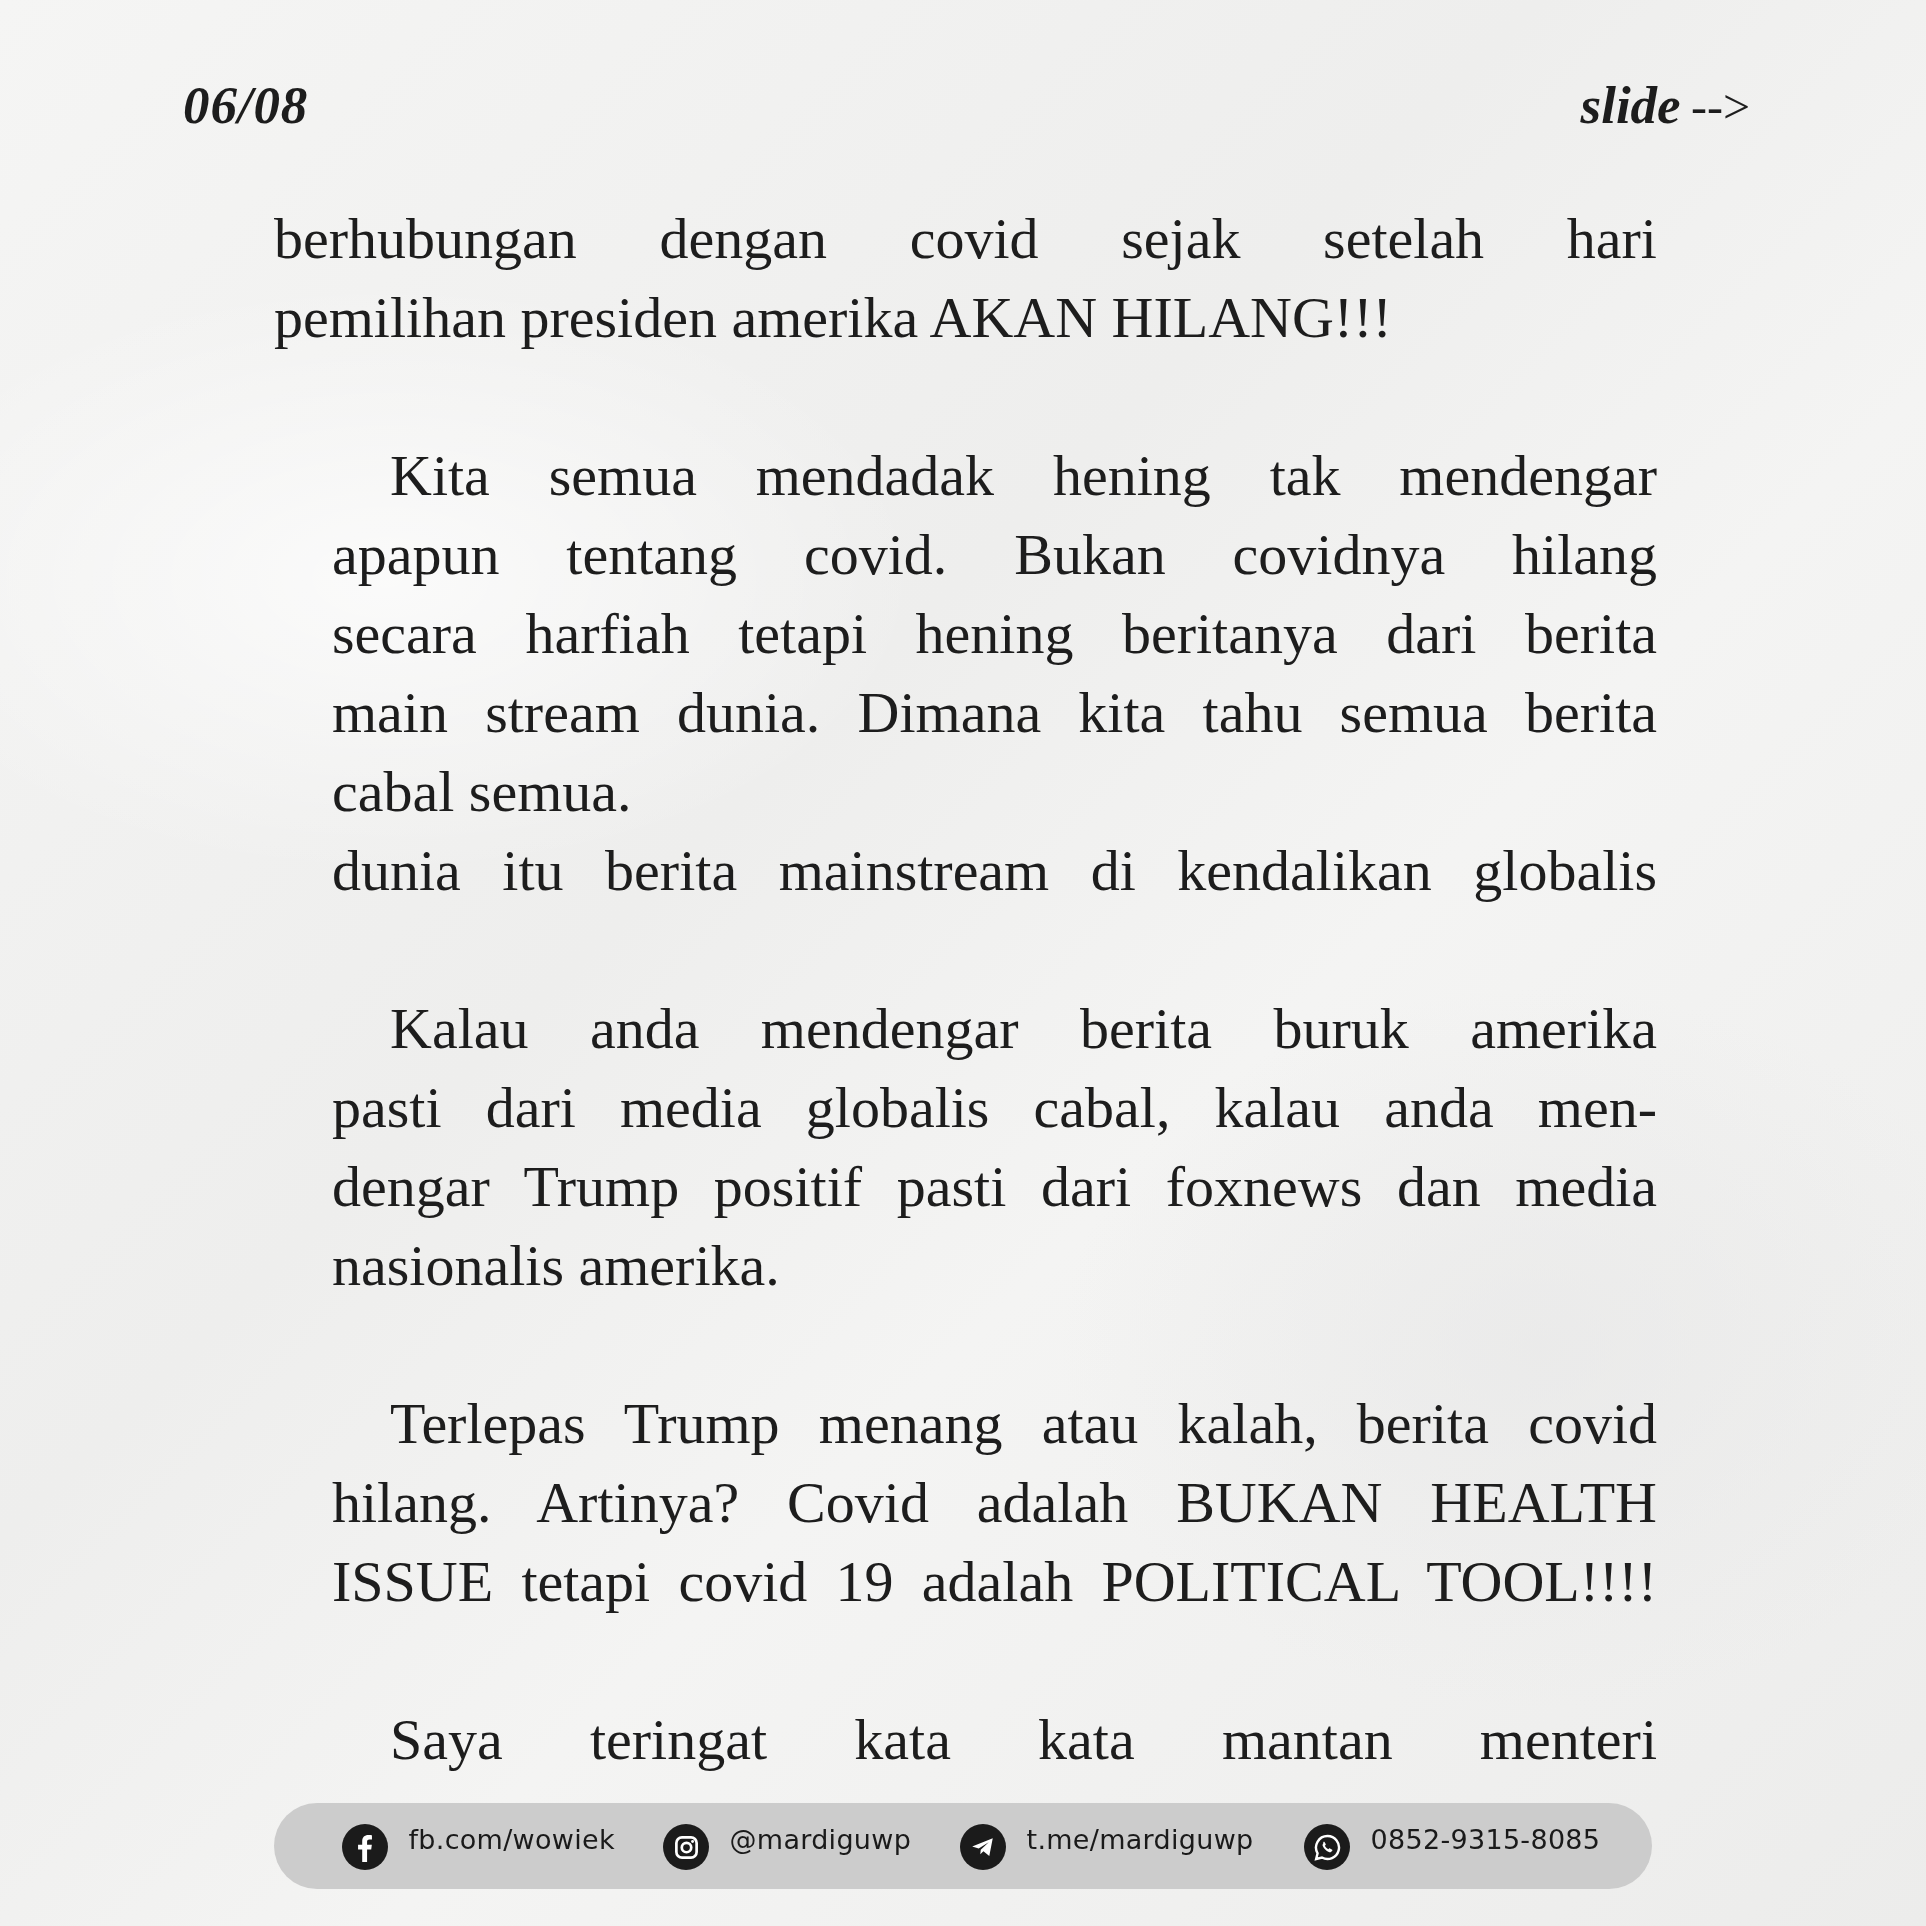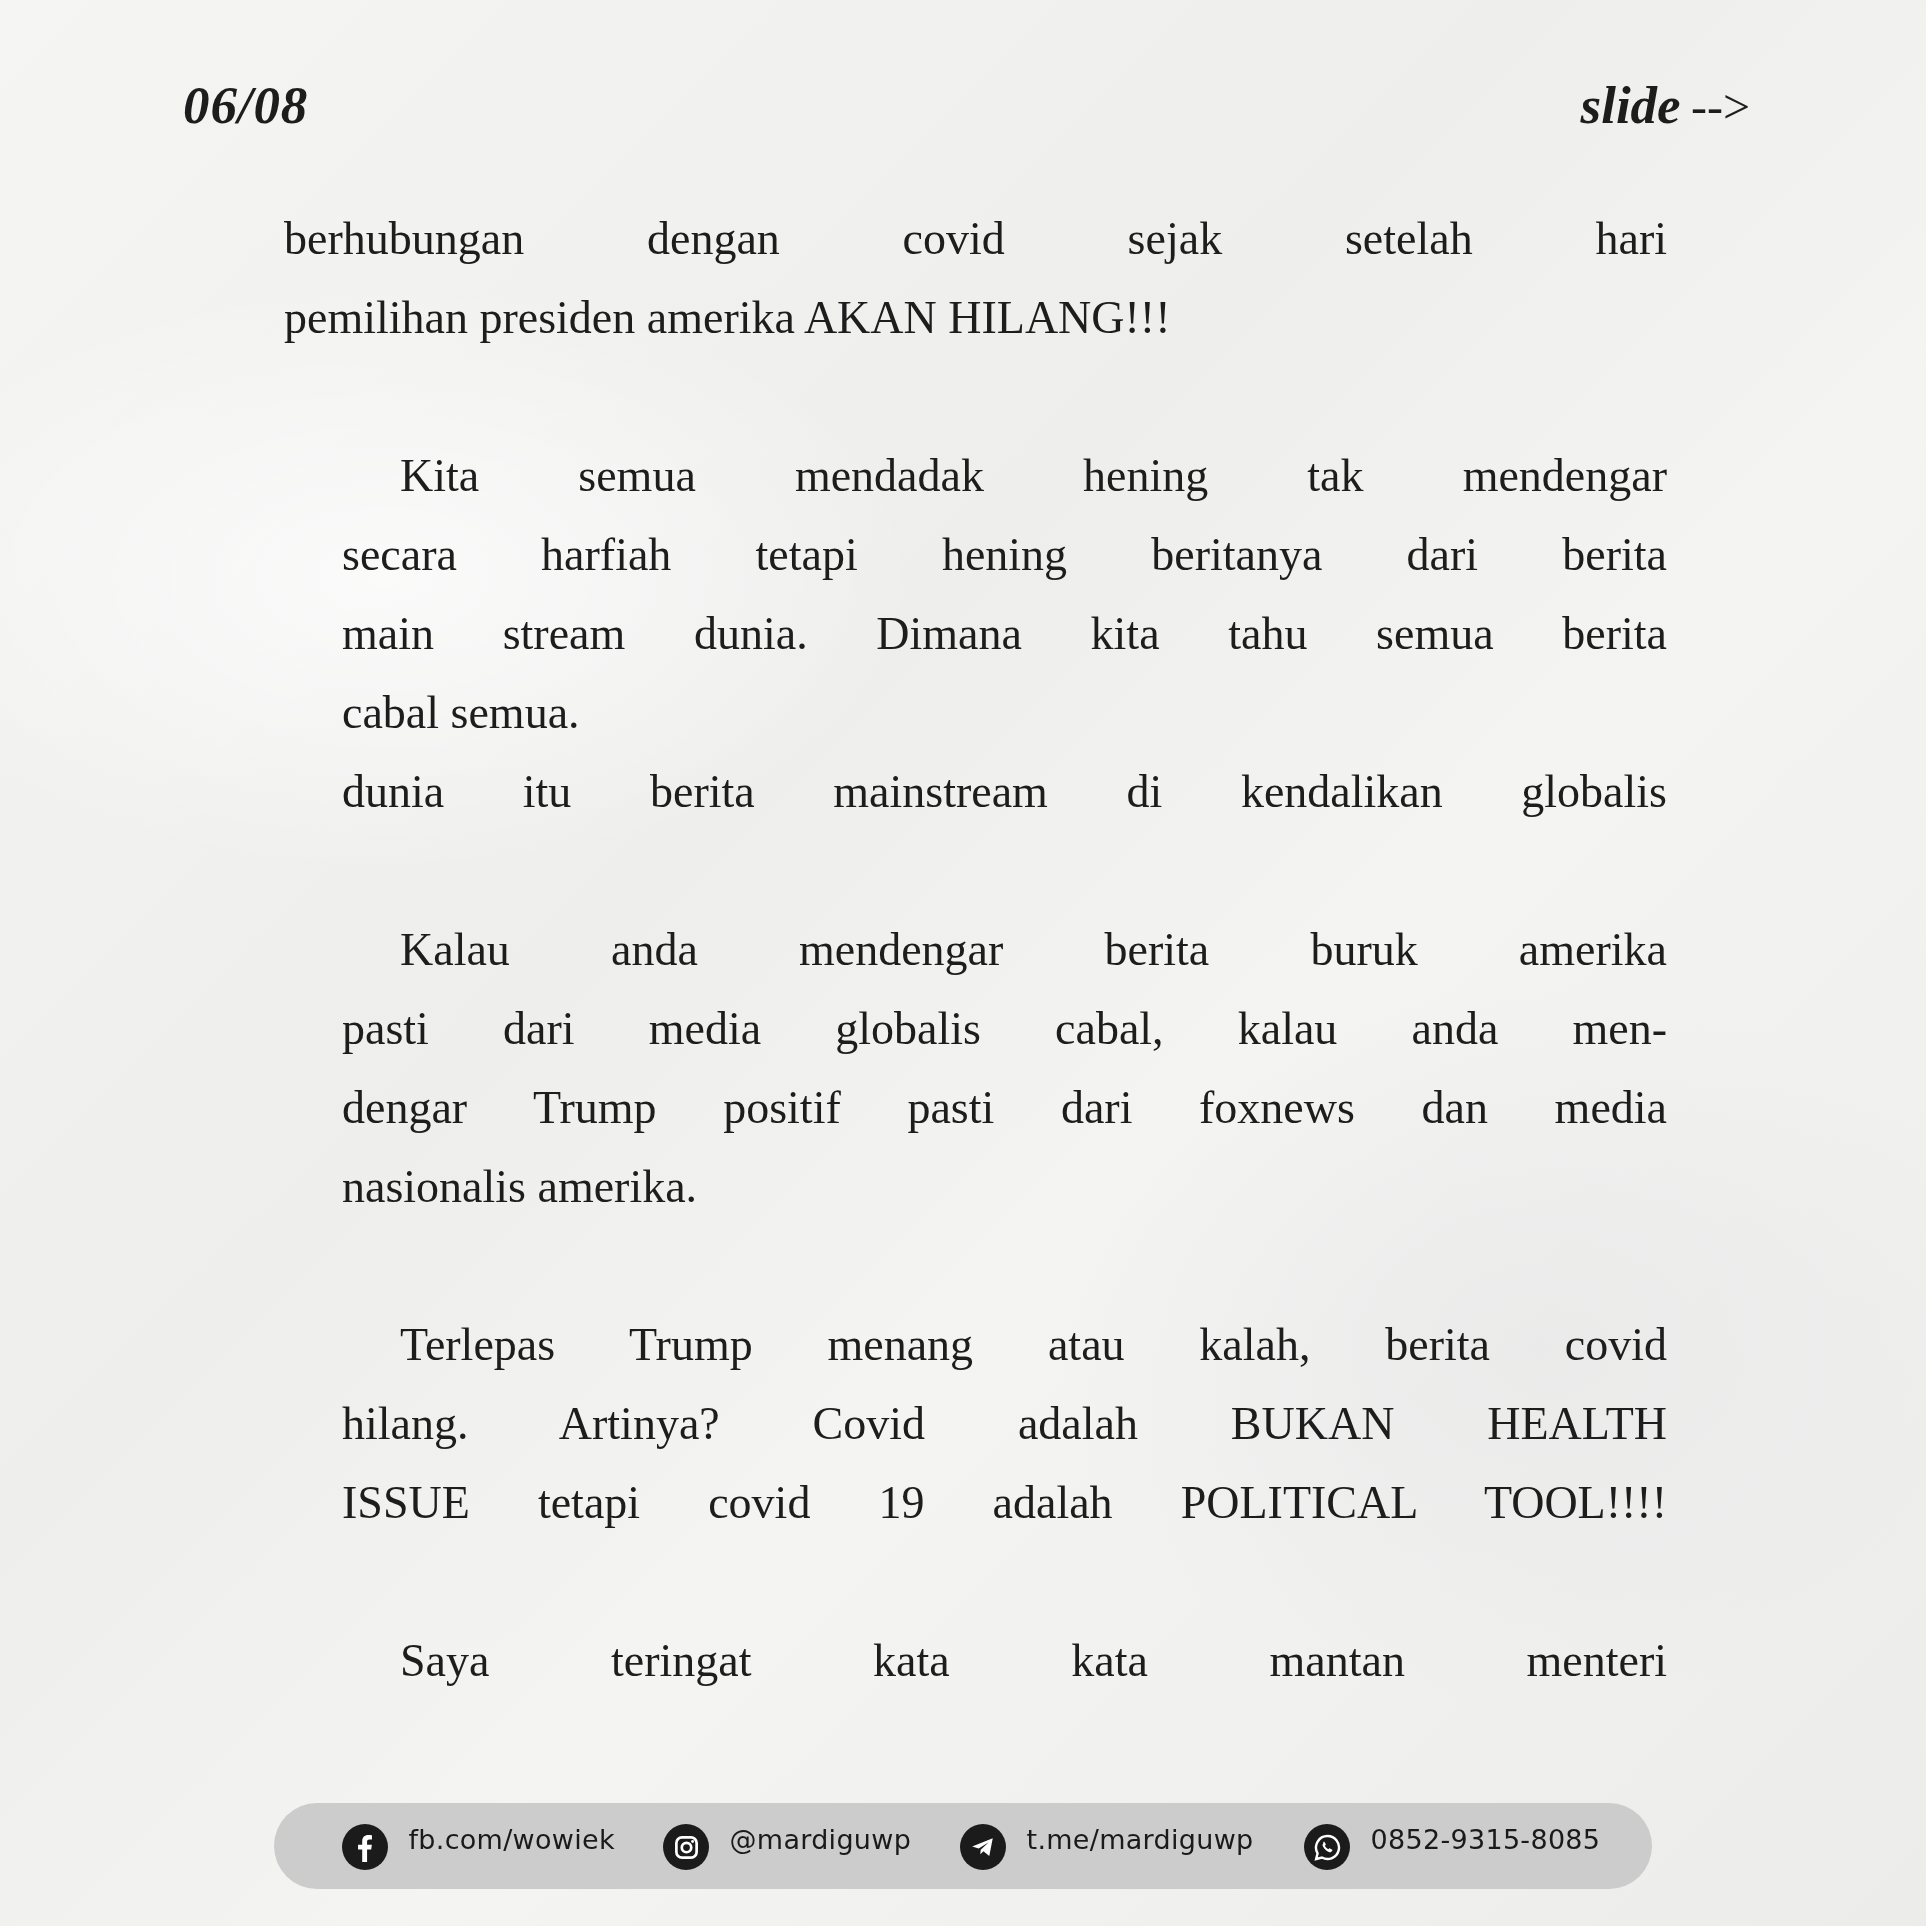--- a/index.html
+++ b/index.html
@@ -22,22 +22,22 @@
       font-size: 53px; font-weight: bold; font-style: italic;
       letter-spacing: 0.9px;
     }
     .header-right {
       position: absolute; right: 176px; top: 75px;
       font-size: 53px; font-weight: bold;
     }
     .header-right .slide-word { font-style: italic; }
     .header-right .arrow { font-weight: normal; font-style: normal; margin-left: 10.3px; font-size: 48px; }
     .body-text {
-      position: absolute; left: 284px; top: 199px; width: 1383px;
-      font-size: 46px; line-height: 79px;
+      position: absolute; left: 274px; top: 199px; width: 1383px;
+      font-size: 58px; line-height: 79px;
       text-align: justify;
     }
     .para { margin: 0; text-indent: 58px; }
     .para.no-indent { text-indent: 0; }
     .gap { height: 79px; }
     .line { display: block; text-align: justify; text-align-last: justify; white-space: nowrap; }
     .line.last { text-align-last: left; }
     .contact-bar {
       position: absolute; left: 274px; top: 1803px; width: 1378px; height: 86px;
       background: #cccccc; border-radius: 43px;
@@ -67,20 +67,21 @@
 <div class="body-text">
 
   <div class="para no-indent">
     <span class="line">berhubungan dengan covid sejak setelah hari</span>
     <span class="line last">pemilihan presiden amerika  AKAN HILANG!!!</span>
   </div>
   <div class="gap"></div>
 
   <div class="para">
     <span class="line" style="padding-left:58px">Kita semua mendadak hening tak mendengar</span>
+    <span class="line">apapun tentang covid. Bukan covidnya hilang</span>
     <span class="line">secara harfiah tetapi hening beritanya dari berita</span>
     <span class="line">main stream dunia. Dimana kita tahu semua berita</span>
     <span class="line last">cabal semua.</span>
     <span class="line">dunia itu berita mainstream di kendalikan globalis</span>
   </div>
   <div class="gap"></div>
 
   <div class="para">
     <span class="line" style="padding-left:58px">Kalau anda mendengar berita buruk amerika</span>
     <span class="line">pasti dari media globalis cabal, kalau anda men-</span>

